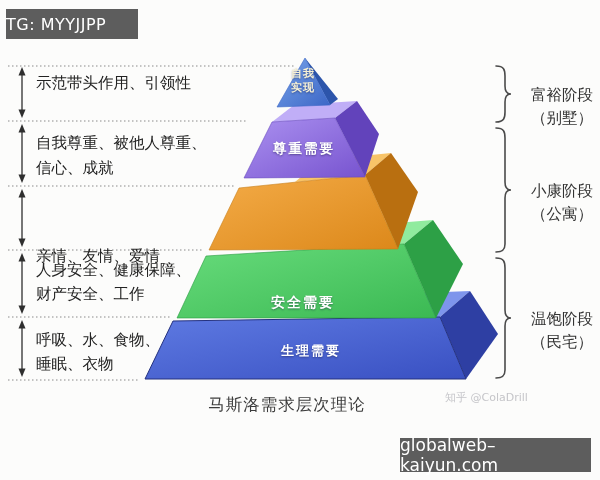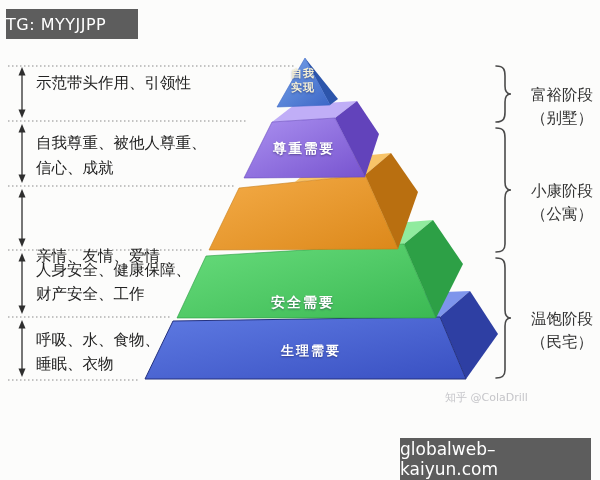--- a/index.html
+++ b/index.html
@@ -4,21 +4,21 @@
 <style>
   html,body{margin:0;padding:0;background:#fff;}
   .stage{position:relative;width:600px;height:480px;background:#fcfcfb;overflow:hidden;
          font-family:"DejaVu Sans","Liberation Sans",sans-serif;}
   svg.gfx{position:absolute;left:0;top:0;width:600px;height:480px;}
 
   
   .badge{position:absolute;display:flex;align-items:center;justify-content:flex-start;
          background:#5d5d5d;color:#fff;}
   .badge.tg{left:6px;top:9px;width:132px;height:30px;font-size:16px;letter-spacing:.5px;}
-  .badge.site{left:400px;top:438px;width:191px;height:42px;font-size:17px;}
+  .badge.site{left:400px;top:438px;width:191px;height:34px;font-size:17px;}
 
   
   .note{position:absolute;left:36px;color:#222;font-size:15.5px;line-height:25px;white-space:nowrap;}
   .note.n1{top:71px;}
   .note.n2{top:131px;}
   .note.n3{top:224px;margin-top:20px;}
   .note.n4{top:258px;line-height:24px;}
   .note.n5{top:328px;line-height:24px;font-family:Liberation Serif, serif;}
 
   
@@ -181,15 +181,16 @@
   </div>
   <div class="stageLbl s2">
     <div>小康阶段</div>
     <div>（公寓）</div>
   </div>
   <div class="stageLbl s3">
     <div>温饱阶段</div>
     <div>（民宅）</div>
   </div>
 
+  <div class="caption">马斯洛需求层次理论</div>
   <div class="watermark">知乎 @ColaDrill</div>
 
 </div>
 
 </body></html>

